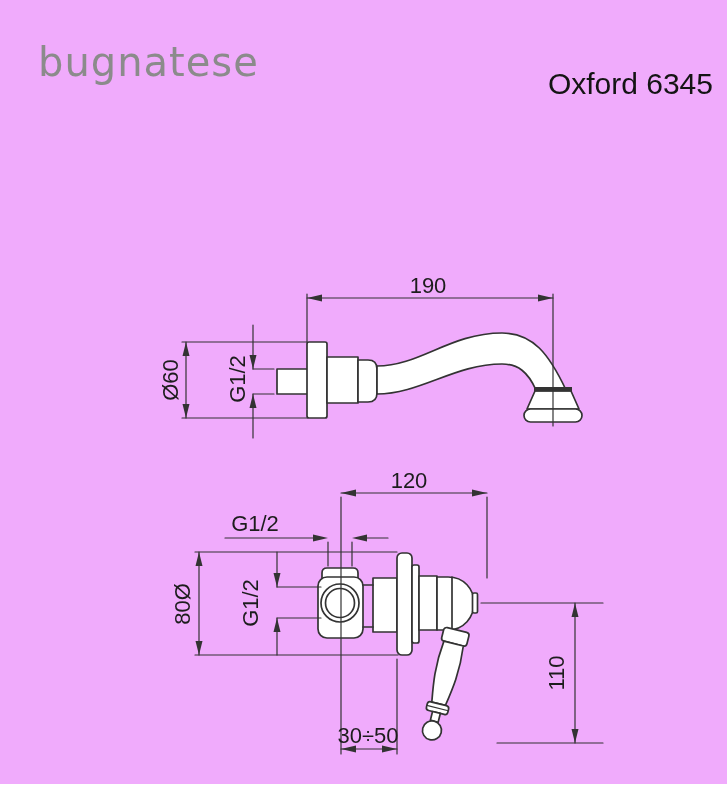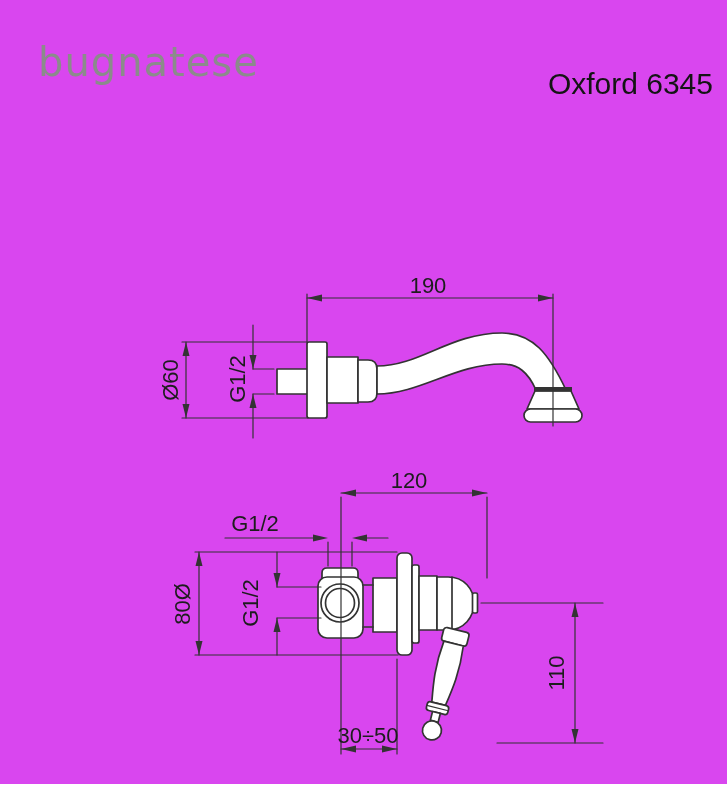--- a/index.html
+++ b/index.html
@@ -1,16 +1,16 @@
 <!DOCTYPE html>
 <html><head>
 <meta charset="utf-8">
 <style>
   html,body{margin:0;padding:0;background:#ffffff;}
-  .canvas{position:relative;width:727px;height:784px;background:#d946ef;overflow:hidden;}
+  .canvas{position:relative;width:727px;height:784px;background:#f0abfc;overflow:hidden;}
   svg{display:block;}
   svg text{font-family:"Liberation Sans","DejaVu Sans",sans-serif;fill:#1d1d1d;}
   .dim{font-size:22px;}
   .brand{font-size:40px;letter-spacing:1px;fill:#8b8b8b;font-family:"DejaVu Sans","Liberation Sans",sans-serif;}
   .model{font-size:30px;fill:#141414;}
   .part{fill:#ffffff;stroke:#333333;stroke-width:1.7;stroke-linejoin:round;stroke-linecap:round;}
   .dline{fill:none;stroke:#333333;stroke-width:1.2;stroke-linecap:round;}
   .ah{fill:#333333;stroke:none;}
   .solid{fill:#333333;stroke:none;}
 </style>

